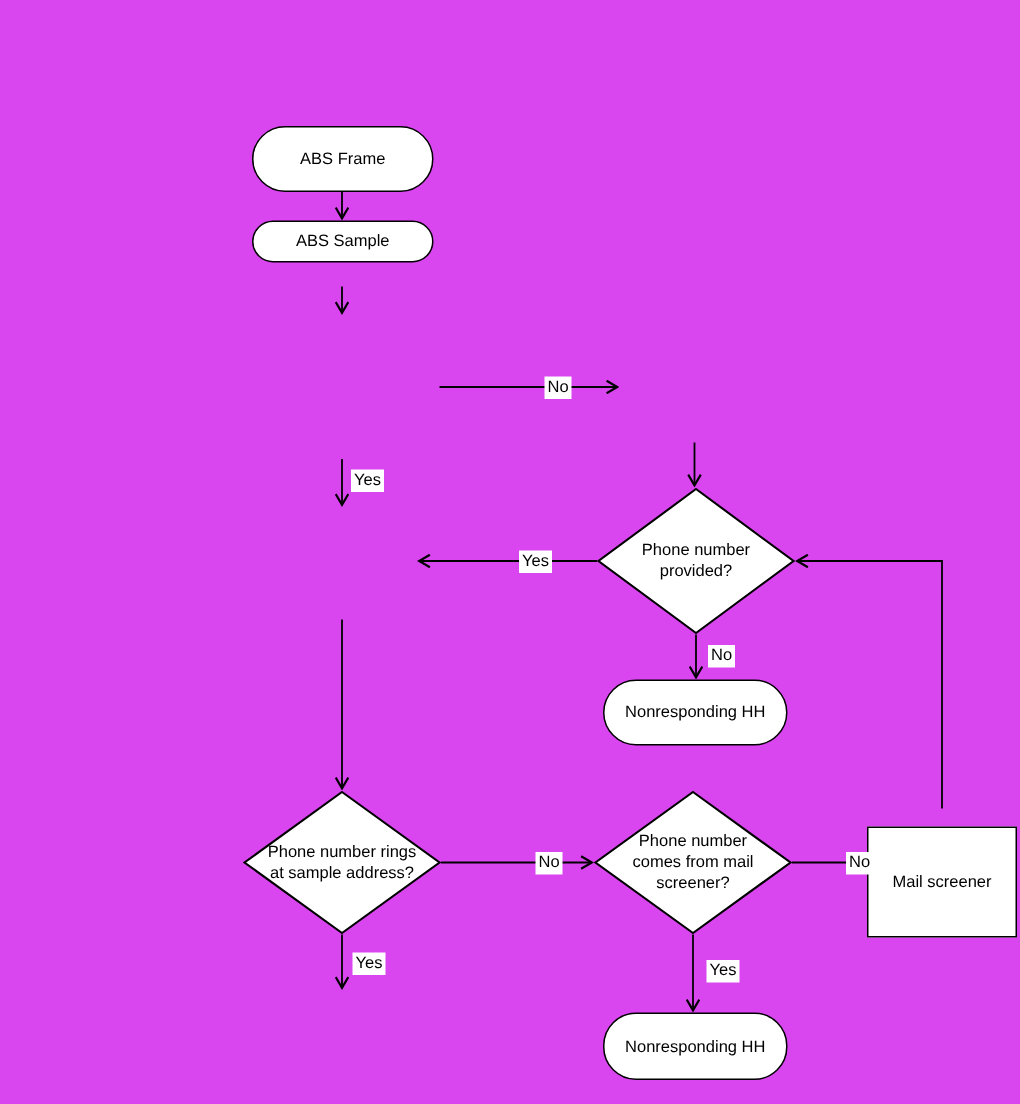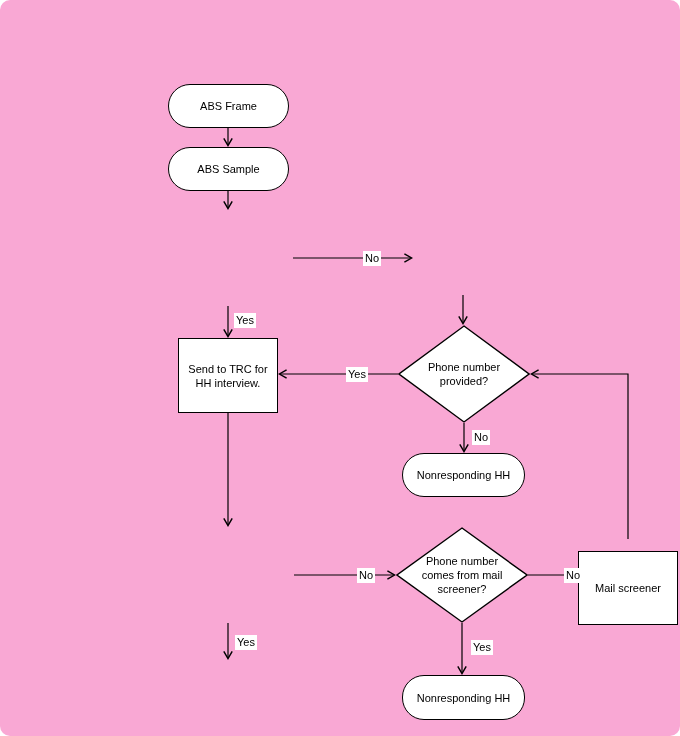--- a/index.html
+++ b/index.html
@@ -33,21 +33,21 @@
     background:#FFFFFF;
     font-size:11px;line-height:15px;
     padding:0 2px;
     white-space:nowrap;
     margin-left:19px;
   }
 </style>
 </head>
 <body>
 
-<div class="canvas" style="background: #f9a8d4; border-radius: 10px;">
+<div class="canvas" style="background: #d946ef;">
 
   <svg class="edges" width="680" height="736">
     <defs>
       <marker id="arrow" viewBox="0 0 8 8" refX="6.5" refY="4" markerWidth="8" markerHeight="8" orient="auto">
         <path d="M1,0.5 L7,4 L1,7.5" fill="none" stroke="#000000" stroke-width="1.2"></path>
       </marker>
     </defs>
     <g stroke="#000000" stroke-width="1.2" fill="none">
       <line x1="228" y1="128" x2="228" y2="145" marker-end="url(#arrow)"></line>
       <line x1="228" y1="191" x2="228" y2="208" marker-end="url(#arrow)"></line>
@@ -62,43 +62,46 @@
       <line x1="528" y1="575" x2="576" y2="575" marker-end="url(#arrow)"></line>
       <line x1="462" y1="623" x2="462" y2="673" marker-end="url(#arrow)"></line>
       <polyline points="628,539 628,374 532,374" marker-end="url(#arrow)"></polyline>
     </g>
   </svg>
 
   <div class="node terminator" style="left:168px;top:84px;width:121px;height:44px">
     <span class="node-label">ABS Frame</span>
   </div>
 
-  <div class="node terminator" style="left:168px;top:147px;width:121px;height:44px">
+  <div class="node terminator" style="left:168px;top:147px;width:121px;height:28px">
     <span class="node-label">ABS Sample</span>
   </div>
 
 
 
-  <div class="node process" style="left:178px;top:338px;width:100px;height:75px">
-    <span class="node-label">Send to TRC for
-HH interview.</span>
-  </div>
 
   <div class="node decision" style="left:398px;top:325px;width:132px;height:98px">
     <svg class="shape" width="132" height="98" viewBox="0 0 132 98">
       <polygon points="66,1 131,49 66,97 1,49" fill="#FFFFFF" stroke="#000000" stroke-width="1.4"></polygon>
     </svg>
     <span class="node-label">Phone number
 provided?</span>
   </div>
 
   <div class="node terminator" style="left:402px;top:453px;width:123px;height:44px">
     <span class="node-label">Nonresponding HH</span>
   </div>
 
+  <div class="node decision" style="left:162px;top:527px;width:132px;height:96px">
+    <svg class="shape" width="132" height="96" viewBox="0 0 132 96">
+      <polygon points="66,1 131,48 66,95 1,48" fill="#FFFFFF" stroke="#000000" stroke-width="1.4"></polygon>
+    </svg>
+    <span class="node-label">Phone number rings
+at sample address?</span>
+  </div>
 
   <div class="node decision" style="left:396px;top:527px;width:132px;height:96px">
     <svg class="shape" width="132" height="96" viewBox="0 0 132 96">
       <polygon points="66,1 131,48 66,95 1,48" fill="#FFFFFF" stroke="#000000" stroke-width="1.4"></polygon>
     </svg>
     <span class="node-label">Phone number
 comes from mail
 screener?</span>
   </div>
 

